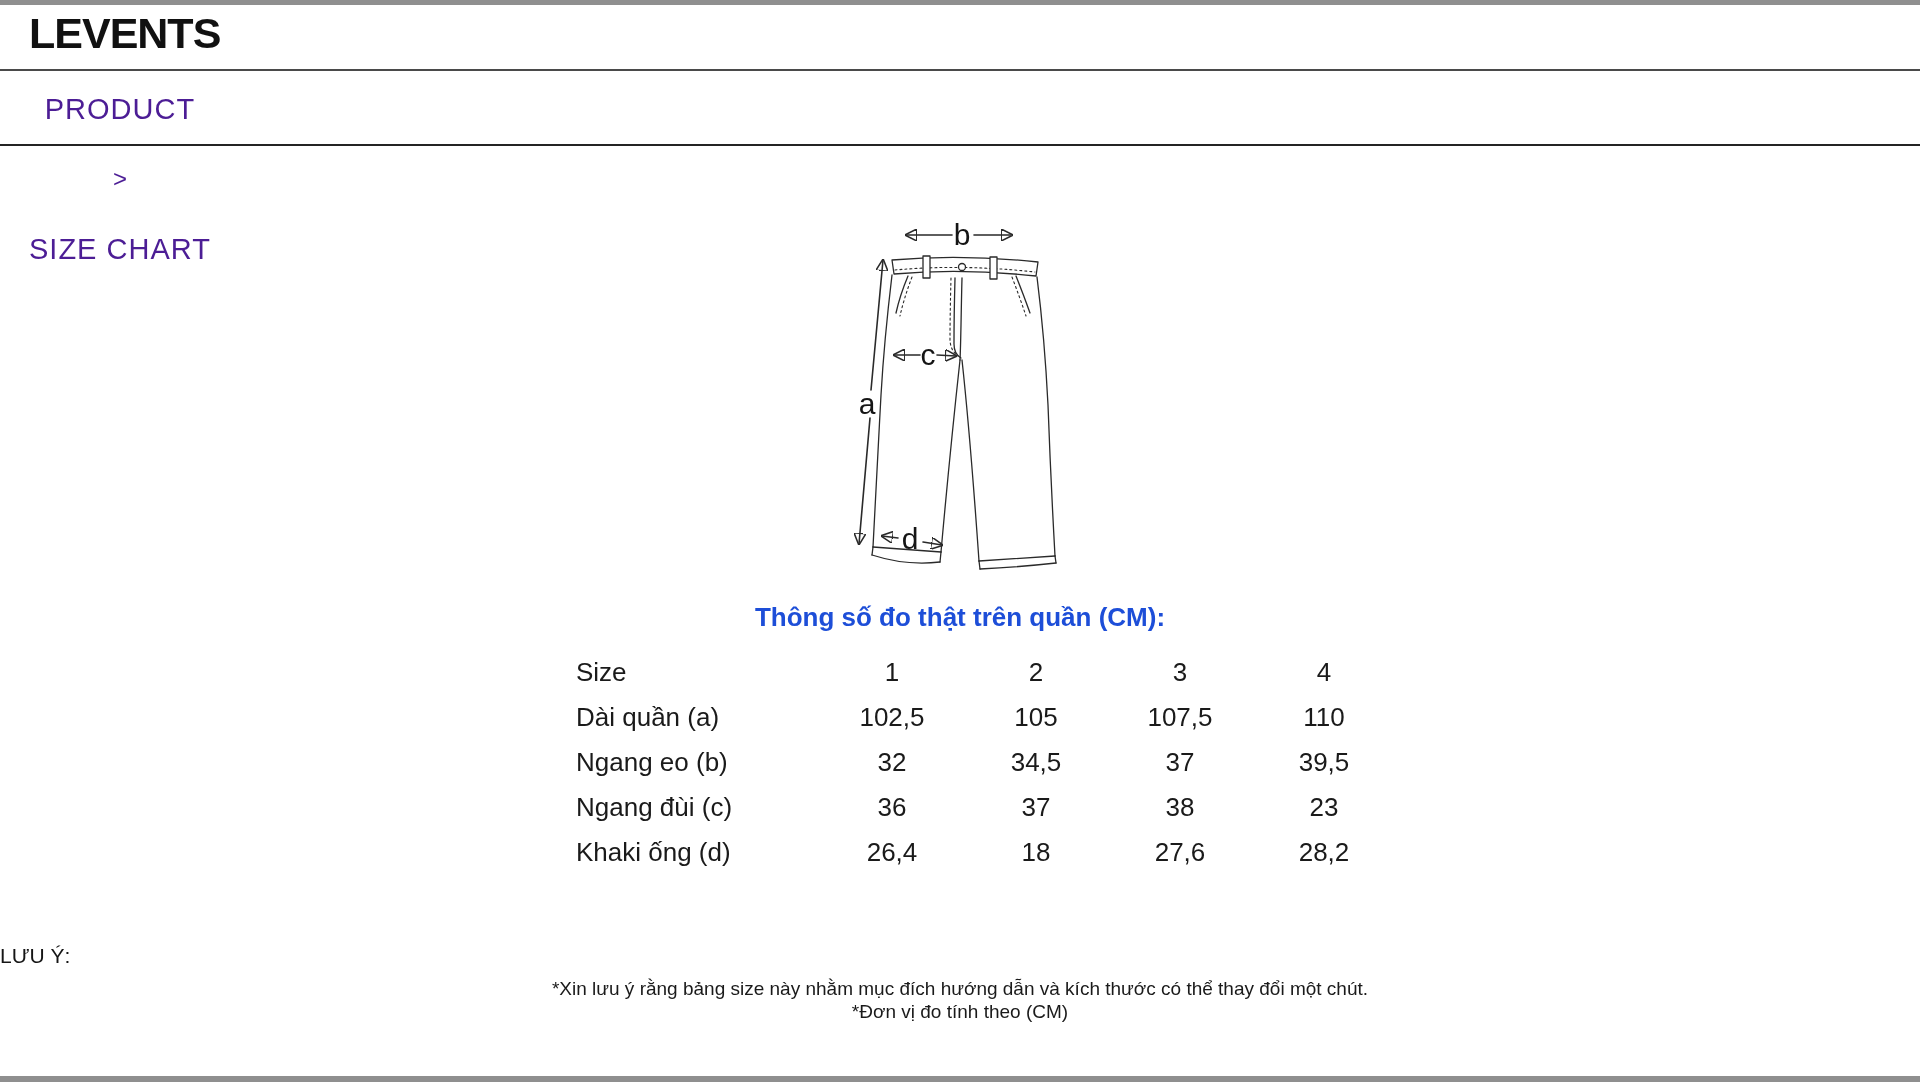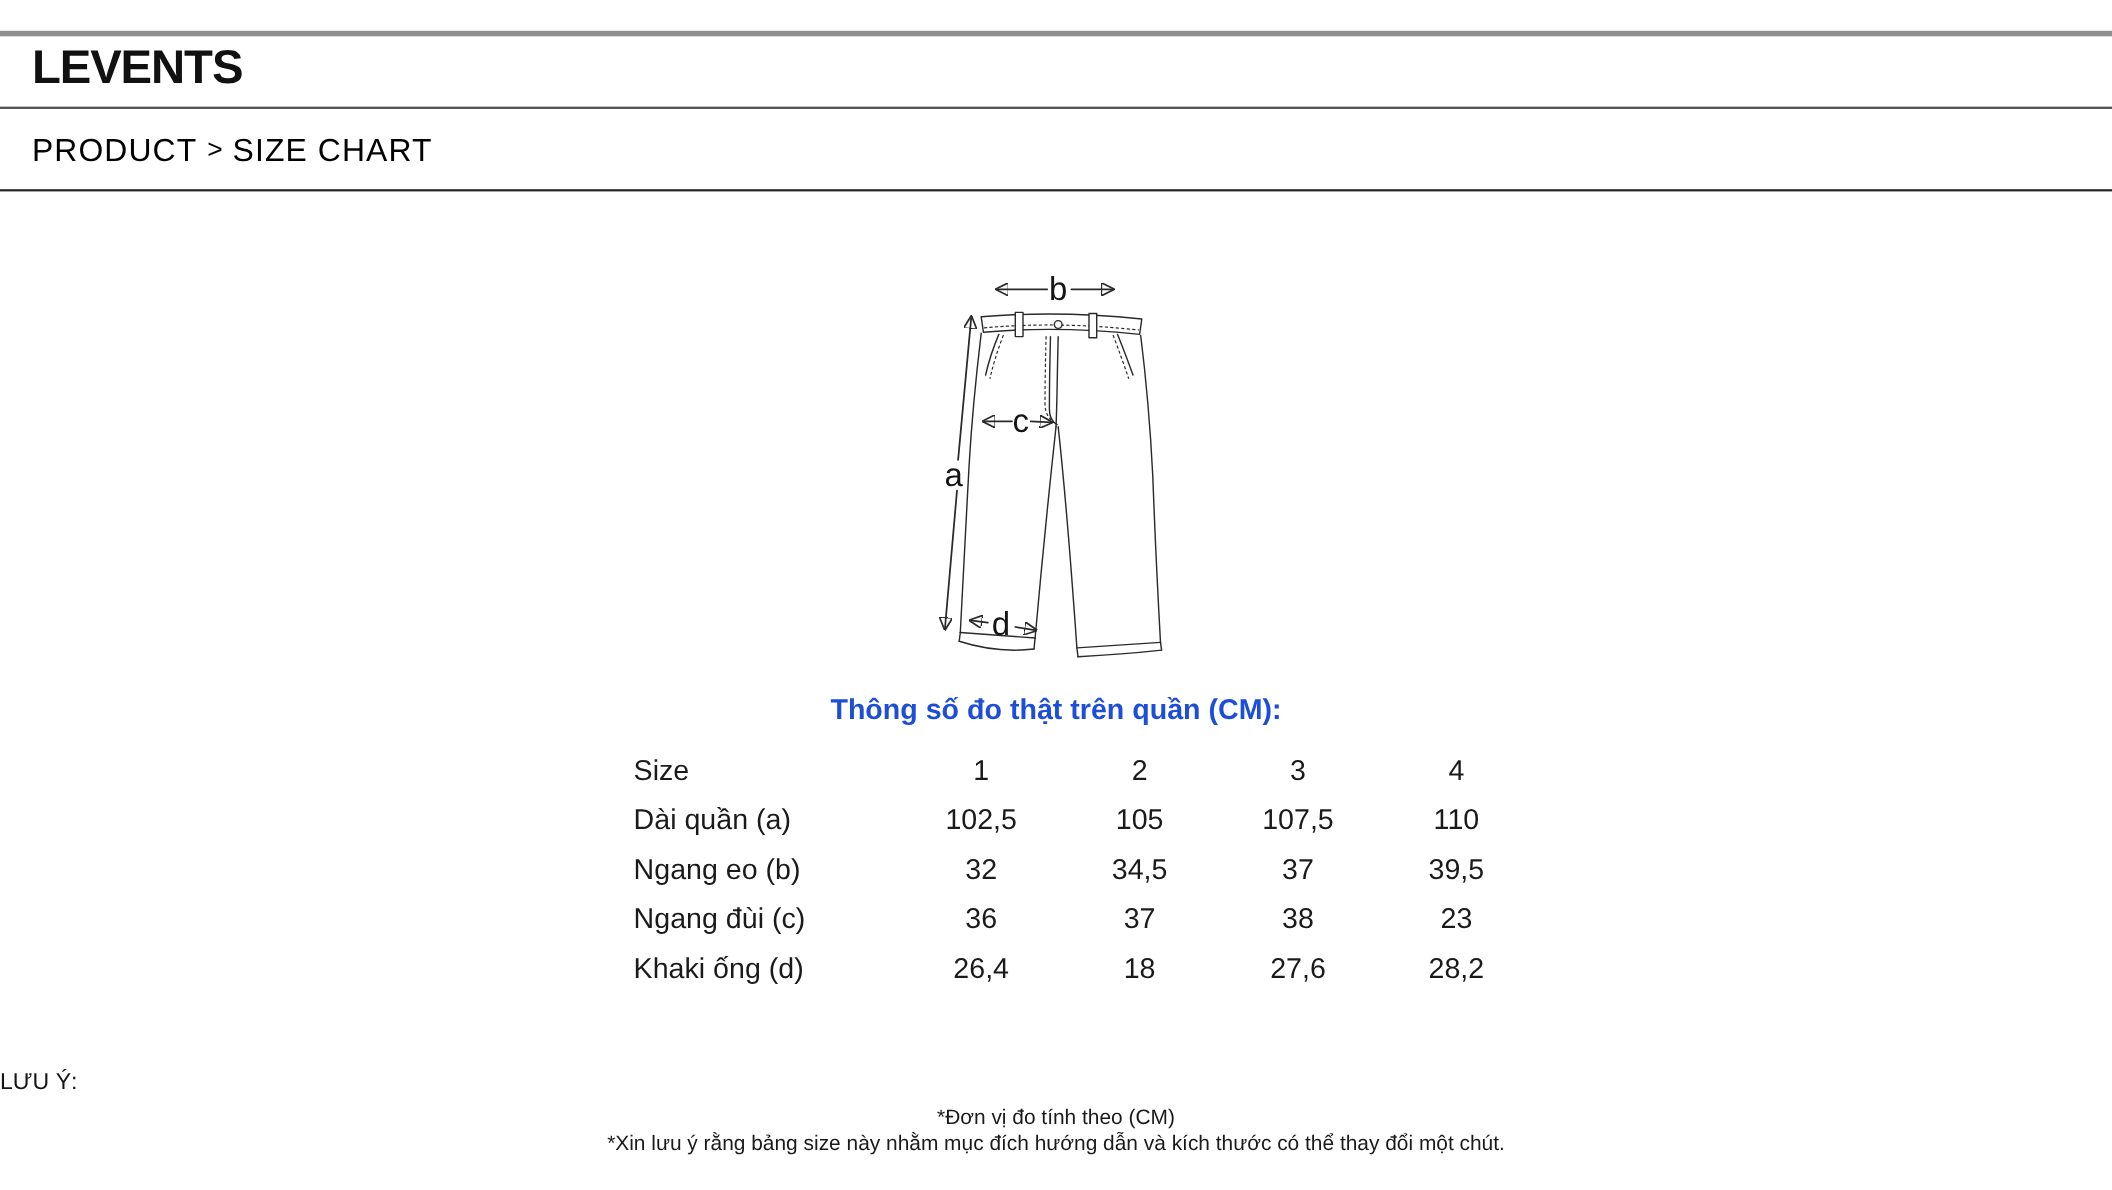--- a/index.html
+++ b/index.html
@@ -3,40 +3,41 @@
 <meta charset="utf-8">
 <style>
   * { margin: 0; padding: 0; box-sizing: border-box; }
   html, body { background: #ffffff; }
   body {
     width: 1920px; height: 1082px;
     position: relative; overflow: hidden;
     font-family: "Liberation Sans", sans-serif;
     color: #1a1a1a;
   }
-  .page { position: absolute; inset: 0; background: #ffffff; margin-top: 28px; }
+  .page { position: absolute; inset: 0; background: #ffffff; }
 
   .border-bar { position: absolute; left: 0; width: 1920px; background: #8f8f8f; }
   .border-bar.top { top: 0; height: 5px; }
   .border-bar.bottom { top: 1076px; height: 6px; }
 
   .logo {
     position: absolute; left: 29px; top: 10px;
     font-size: 43px; font-weight: 700; letter-spacing: -1px;
     color: #111111; line-height: 46px;
   }
   .rule { position: absolute; left: 0; width: 1920px; }
   .rule-1 { top: 69px; height: 2px; background: #4a4a4a; }
   .rule-2 { top: 144px; height: 2px; background: #242424; }
 
   .breadcrumb {
     position: absolute; left: 29px; top: 94px;
-    display: flex; align-items: center; gap: 9px;
-    font-size: 29px; letter-spacing: 1px; color: #000000;
+    display: flex; align-items: center; gap: 40px;
+    font-size: 29px; letter-spacing: 1px; color: #4c1d95;
     line-height: 30px;
+    flex-direction: column;
   }
   .breadcrumb .sep { font-size: 24px; letter-spacing: 0; }
   .breadcrumb .crumb { cursor: pointer; }
 
   .product-title {
     position: absolute; left: 0; top: 181px; width: 1920px;
     text-align: center; font-size: 27px; color: #151515;
   }
 
   .diagram { position: absolute; left: 840px; top: 220px; width: 260px; height: 360px; }
@@ -179,18 +180,18 @@
       <div class="label">Khaki ống (d)</div>
       <div class="val">26,4</div>
       <div class="val">18</div>
       <div class="val">27,6</div>
       <div class="val">28,2</div>
     </div>
   </div>
 
   <div class="notes-title">LƯU Ý:</div>
   <div class="notes">
+    <div>*Xin lưu ý rằng bảng size này nhằm mục đích hướng dẫn và kích thước có thể thay đổi một chút.</div>
     <div>*Đơn vị đo tính theo (CM)</div>
-    <div>*Xin lưu ý rằng bảng size này nhằm mục đích hướng dẫn và kích thước có thể thay đổi một chút.</div>
   </div>
 
   <div class="border-bar bottom"></div>
 </div>
 
 </body></html>

